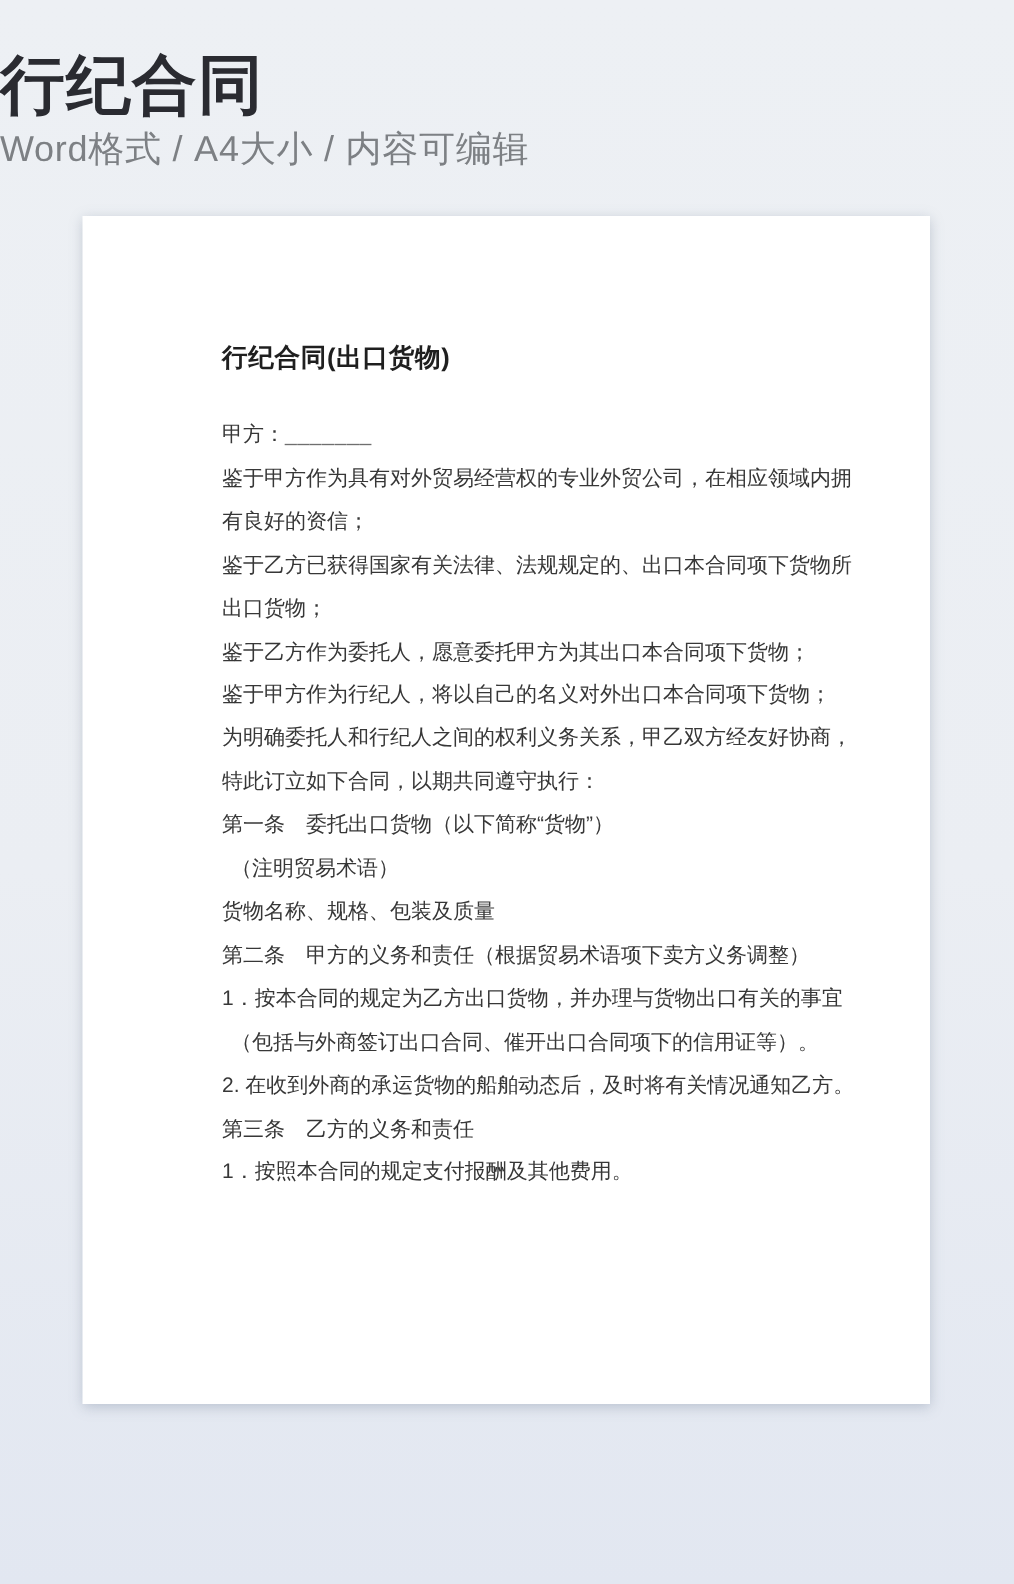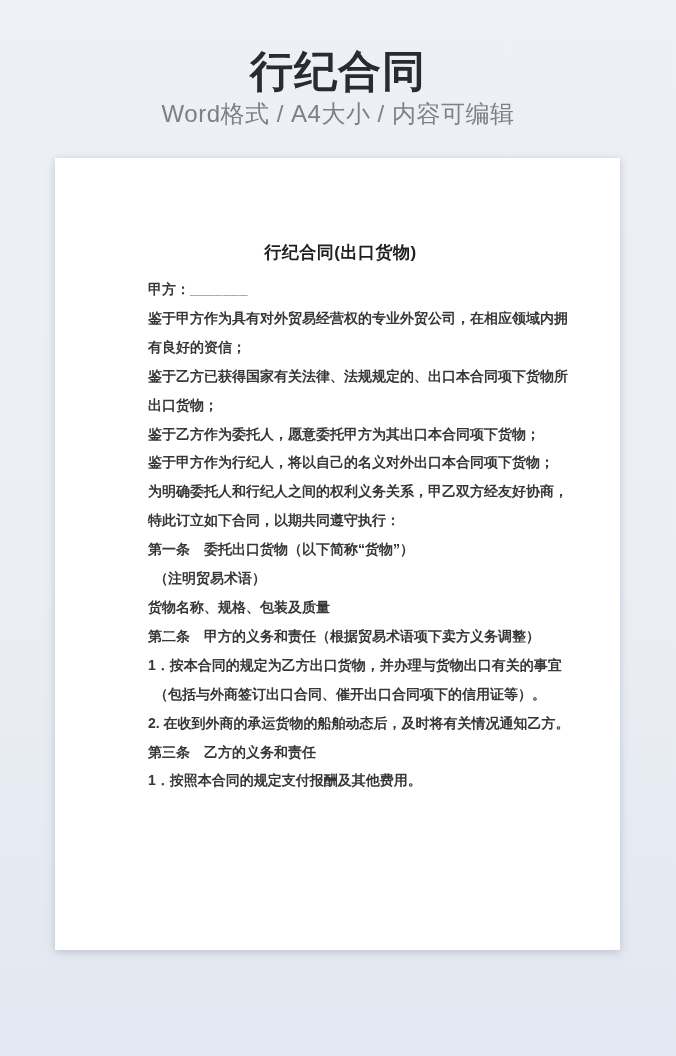--- a/index.html
+++ b/index.html
@@ -5,21 +5,21 @@
   * { margin: 0; padding: 0; box-sizing: border-box; }
   html, body {
     width: 676px;
     font-family: "Liberation Sans", "DejaVu Sans", sans-serif;
   }
   body {
     height: 1056px;
     background: linear-gradient(180deg, #edf0f4 0%, #ebeef3 55%, #e2e7f1 100%);
     overflow: hidden;
   }
-  .header { text-align: center; padding-top: 48px; }
+  .header { text-align: left; padding-top: 34px; }
   .header-title {
     font-size: 43px;
     line-height: 46px;
     font-weight: 800;
     color: #2a2b31;
     letter-spacing: 1px;
   }
   .header-subtitle {
     margin-top: 5px;
     font-size: 24px;
@@ -29,33 +29,32 @@
   }
   .page {
     width: 565px;
     height: 792px;
     margin: 29px 0 0 55px;
     background: #ffffff;
     box-shadow: 0 2px 8px rgba(110, 122, 145, 0.35);
     padding: 86px 87px 0 93px;
   }
   .doc-title {
-    text-align: center;
+    text-align: left;
     font-size: 17px;
     line-height: 18px;
     font-weight: 700;
     color: #1f1f1f;
     letter-spacing: 0.5px;
   }
   .doc-body {
-    margin-top: 13px;
+    margin-top: 27px;
     font-size: 14px;
     line-height: 28.9px;
     color: #373737;
-    font-weight: bold;
   }
   .line { white-space: nowrap; }
   .line.indent { padding-left: 6px; }
   .blank {
     color: #6f6f6f;
     letter-spacing: 0.5px;
   }
 </style>
 </head>
 <body>

